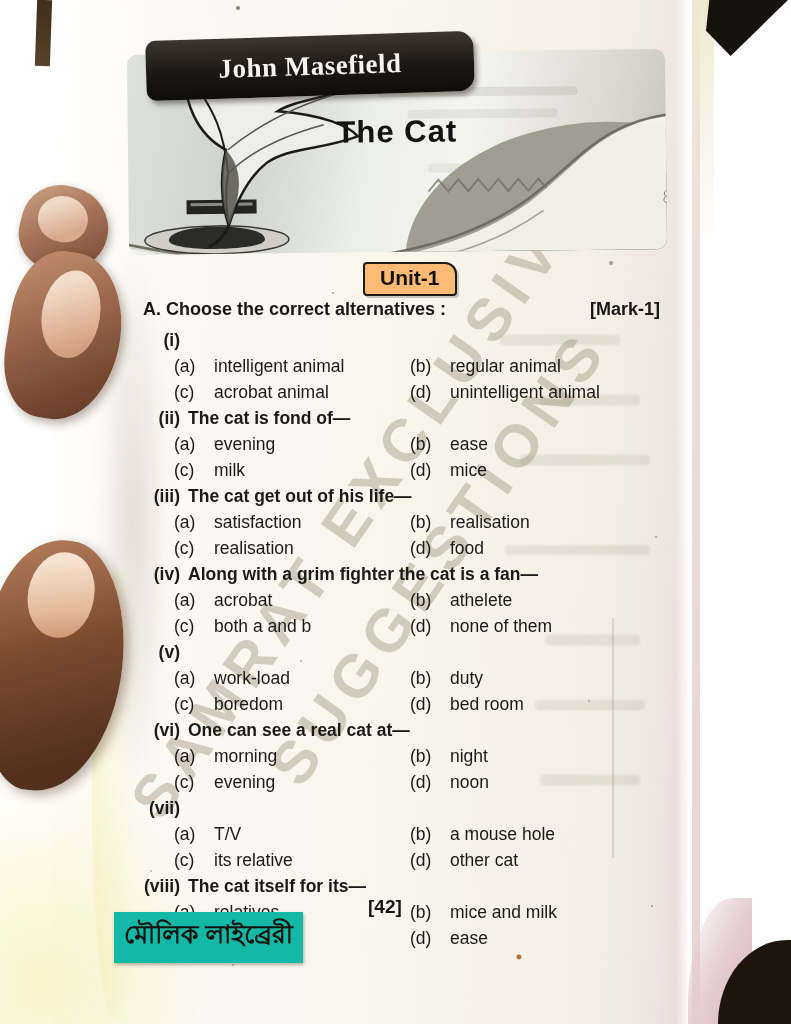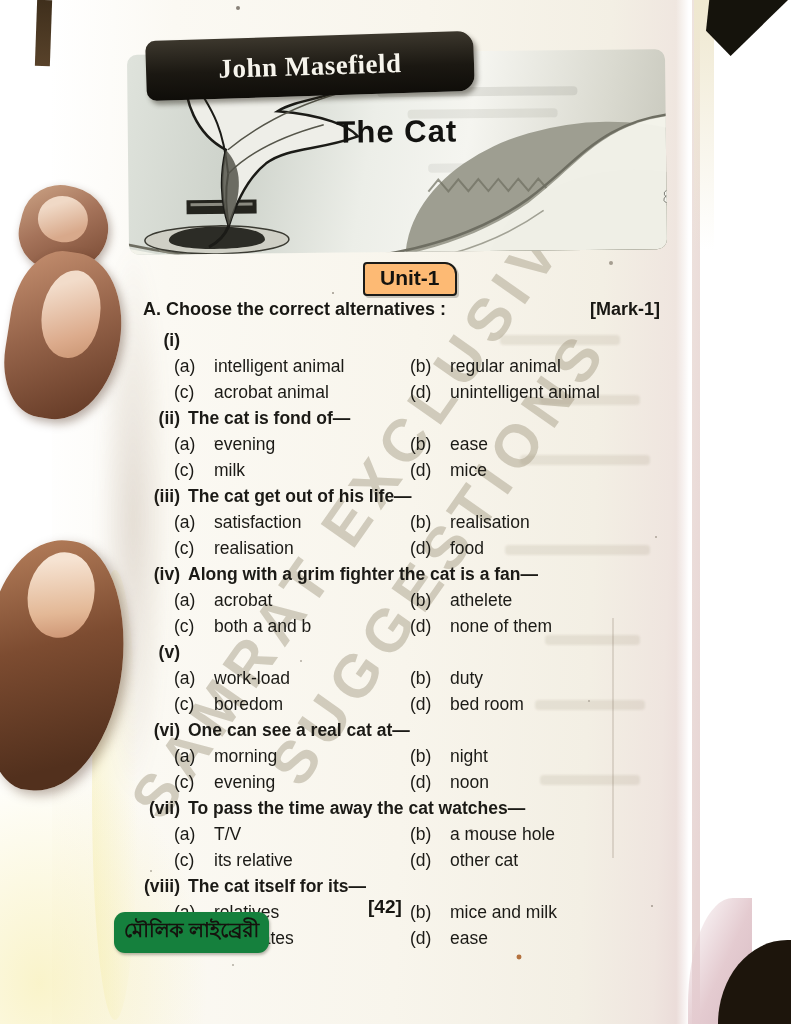--- a/index.html
+++ b/index.html
@@ -79,23 +79,23 @@
   .opt-label{flex:none;width:40px;}
 
   
   .watermark{position:absolute;left:90px;top:230px;width:620px;height:600px;
     display:flex;flex-direction:column;align-items:center;justify-content:center;gap:26px;
     transform:rotate(-55deg);pointer-events:none;}
   .watermark span{font-size:60px;font-weight:800;letter-spacing:9px;white-space:nowrap;
     color:rgba(166,156,133,.48);}
 
   
-  .footer-lib{position:absolute;left:114px;top:912px;background:#15803d;
-    padding:3px 10px 5px;font-size:20px;font-weight:700;color:#15130e;
-    box-shadow:1px 2px 3px rgba(80,75,60,.4);border-radius:11px;}
+  .footer-lib{position:absolute;left:114px;top:912px;background:#14b8a6;
+    padding:3px 10px 5px;font-size:25px;font-weight:700;color:#15130e;
+    box-shadow:1px 2px 3px rgba(80,75,60,.4);}
   .footer-page{position:absolute;left:368px;top:896px;font-size:19px;
     font-weight:700;color:#171612;}
 
   
   .finger,.nail{position:absolute;}
   .f1{left:20px;top:186px;width:88px;height:86px;border-radius:48% 52% 55% 45%;
     background:linear-gradient(140deg,#caa183 5%,#a5735a 45%,#7c4d36 90%);
     transform:rotate(14deg);box-shadow:3px 3px 8px rgba(60,30,10,.35);}
   .n1{left:38px;top:196px;width:50px;height:46px;border-radius:50% 50% 48% 48%;
     background:linear-gradient(150deg,#f0d9c6 25%,#d8a98b 75%);transform:rotate(12deg);}
@@ -359,21 +359,20 @@
         </div>
         <div class="opt">
           <span class="opt-label">(d)</span>
           <span class="opt-text">noon</span>
         </div>
       </div>
     </div>
     <div class="q-item">
       <div class="q-head">
         <span class="q-num">(vii)</span>
-        <span class="q-text">To pass the time away the cat watches—</span>
       </div>
       <div class="opts">
         <div class="opt">
           <span class="opt-label">(a)</span>
           <span class="opt-text">T/V</span>
         </div>
         <div class="opt">
           <span class="opt-label">(b)</span>
           <span class="opt-text">a mouse hole</span>
         </div>

